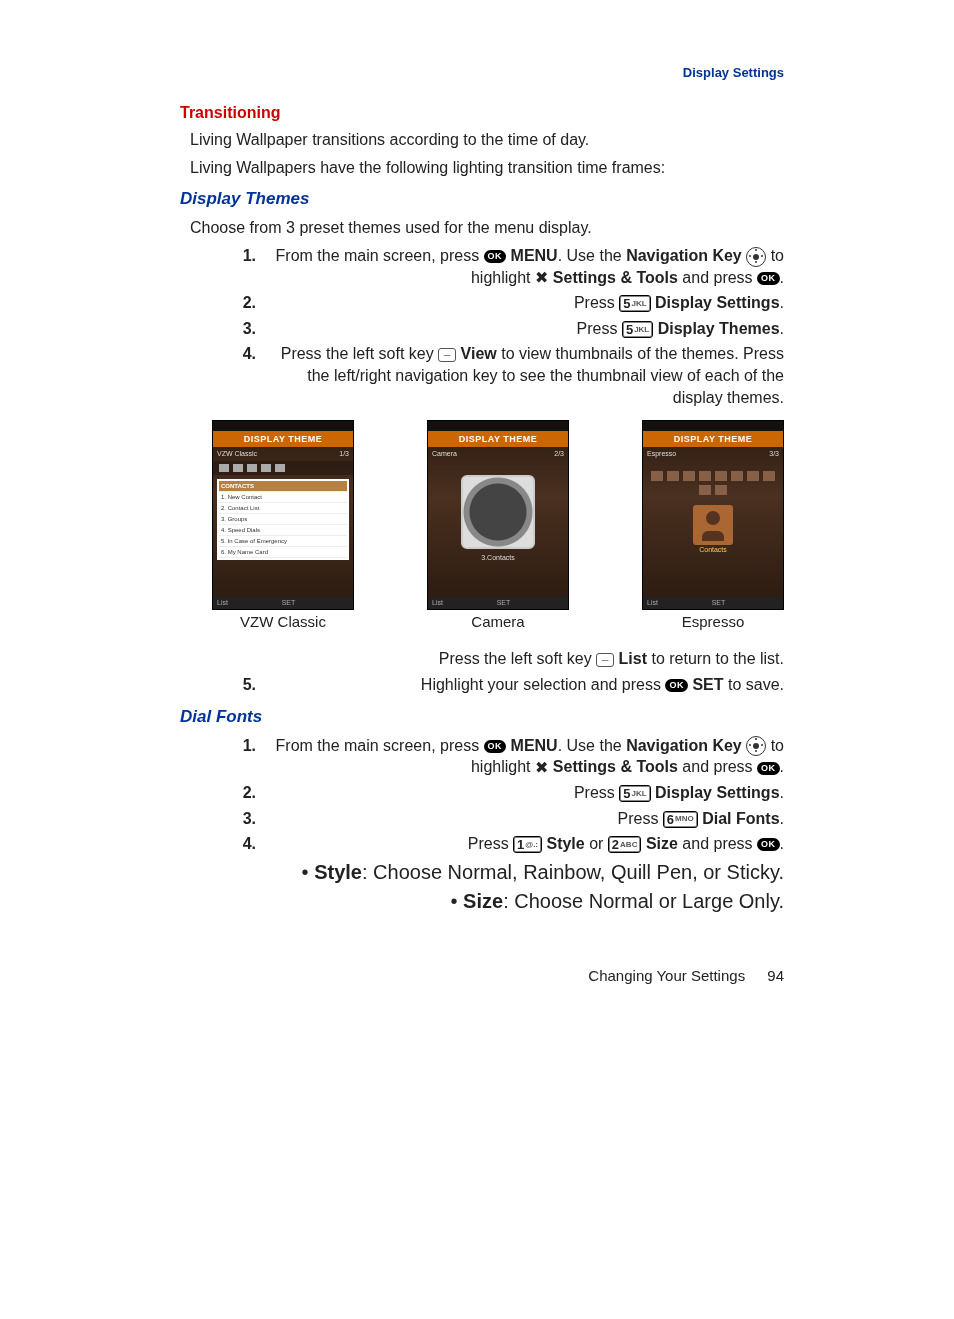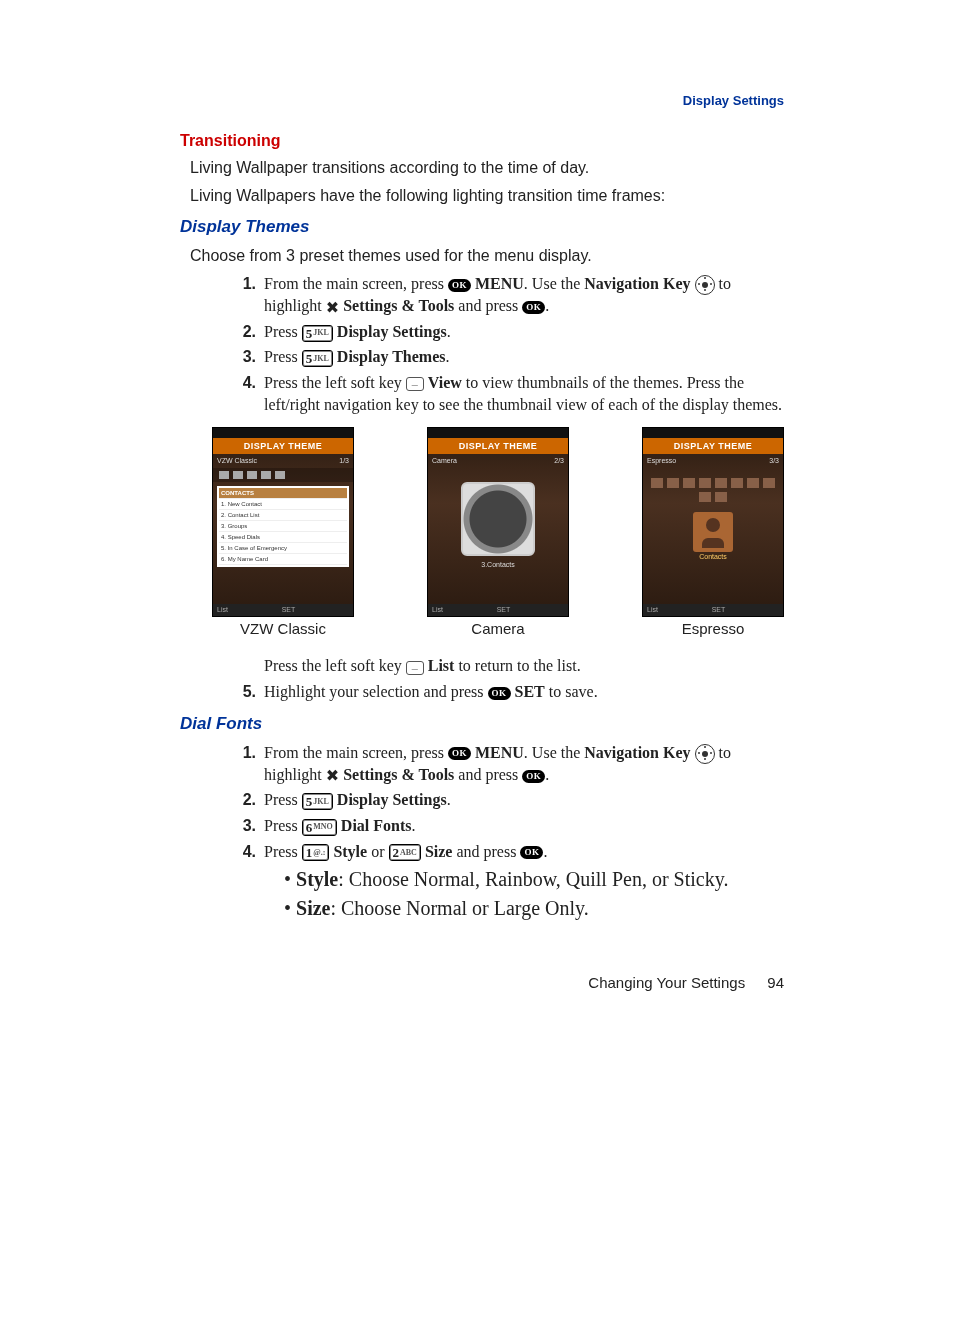--- a/index.html
+++ b/index.html
@@ -6,21 +6,21 @@
     font-family: Arial, Helvetica, sans-serif;
     font-size: 16px;
     color: #222;
     width: 954px;
     margin: 0;
     padding: 0;
     line-height: 1.35;
     background: #fff;
   }
   .page {
-    padding: 92px 170px 60px 180px;
+    padding: 64px 170px 60px 180px;
   }
   .header-right {
     text-align: right;
     color: #003399;
     font-weight: bold;
     font-size: 13px;
     margin-bottom: 14px;
   }
   .h-red {
     color: #cc0000;
@@ -59,21 +59,22 @@
   ol.steps > li > .num {
     width: 26px;
     text-align: right;
     font-weight: bold;
     margin-right: 8px;
     flex: 0 0 26px;
     font-family: Helvetica, Arial, sans-serif;
   }
   ol.steps > li > .body {
     flex: 1;
-    font-family: Liberation Serif, serif;
+    font-family: Liberation Sans, sans-serif;
+    text-align: right;
   }
   .sub-bullets {
     margin: 4px 0 21px 20px;
     font-size: 20px;
   }
   .sub-bullets .row { margin: 2px 0; }
   .sm-caps {
     font-variant: small-caps;
     font-size: 15px;
   }

